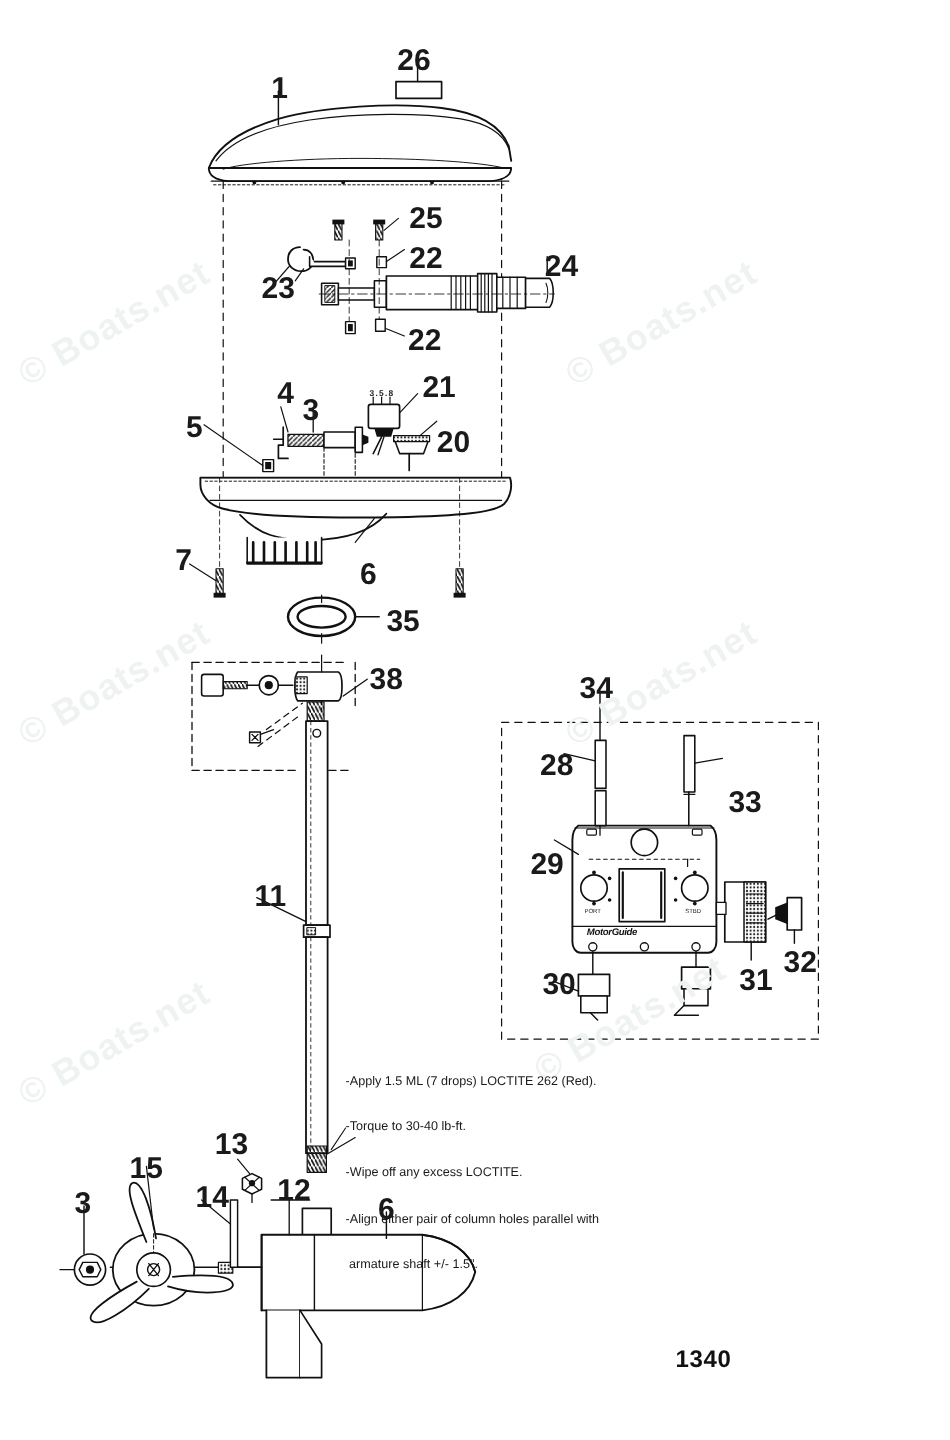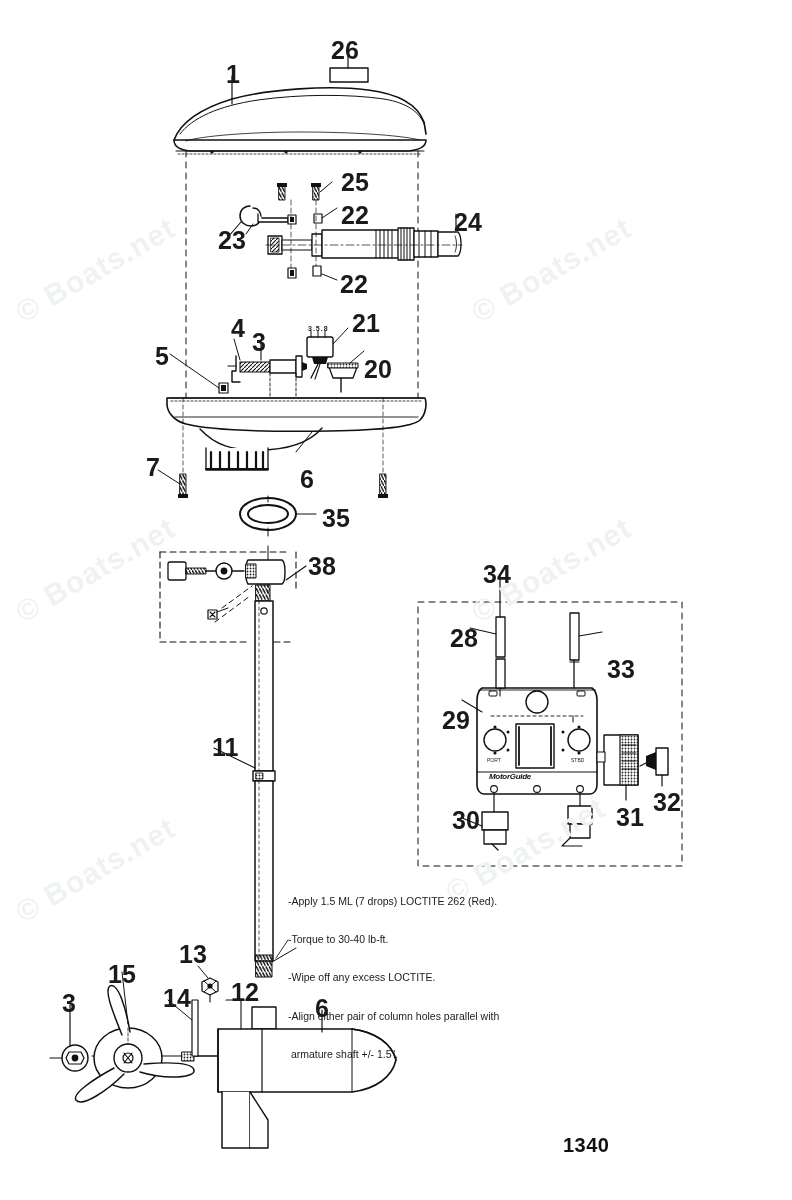--- a/index.html
+++ b/index.html
@@ -462,15 +462,15 @@
   <div class="logo-txt" style="left:489px; top:772px;">MotorGuide</div>
 
   <div class="note" style="left:288px; top:869px;">
     <div>-Apply 1.5 ML (7 drops) LOCTITE 262 (Red).</div>
     <div>-Torque to 30-40 lb-ft.</div>
     <div>-Wipe off any excess LOCTITE.</div>
     <div>-Align either pair of column holes parallel with</div>
     <div> armature shaft +/- 1.5".</div>
   </div>
 
-  <div class="pageno" style="left:563px; top:1122px;margin-top:12px;">1340</div>
+  <div class="pageno" style="left:563px; top:1122px;">1340</div>
 
 </div>
 
 </body></html>

